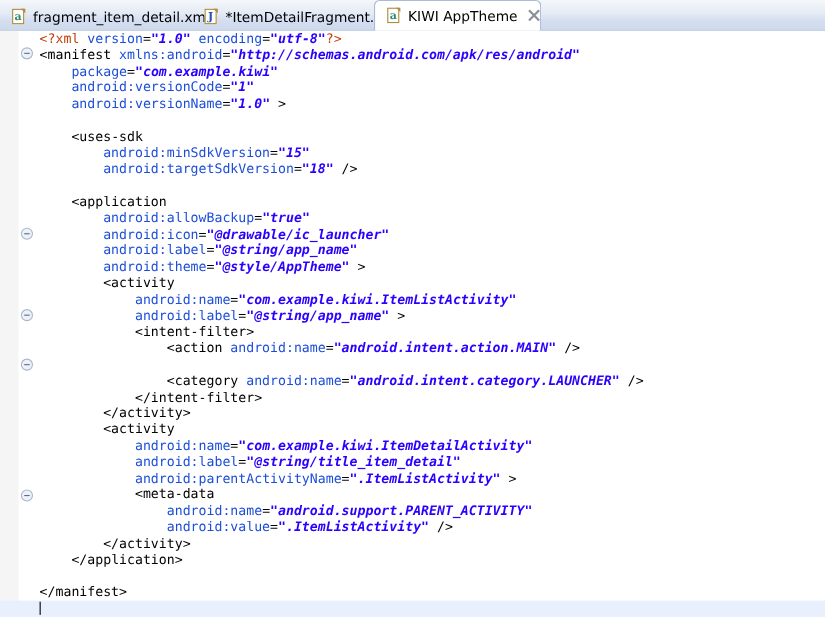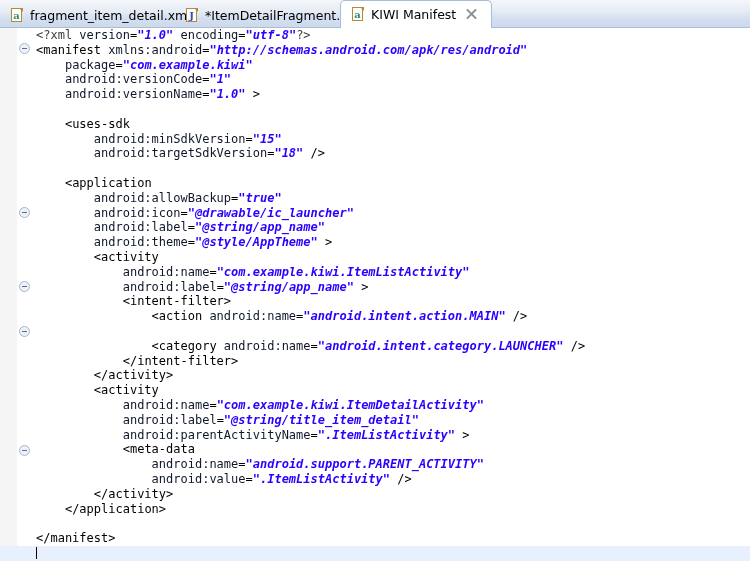--- a/index.html
+++ b/index.html
@@ -149,24 +149,24 @@
     height: 14.8px;
     padding-left: 36px;
     box-sizing: border-box;
   }
   .line-current {
     background: #e8f0fe;
     width: 750px;
   }
 
   .t-tag   { color: #000000; }
-  .t-attr  { color: #0f172a; }
+  .t-attr  { color: #1d4ed8; }
   .t-val   { color: #2a00ff; font-style: italic; font-weight: bold; }
   .t-punct { color: #000000; }
-  .t-pi    { color: #404040; }
+  .t-pi    { color: #c2410c; }
   .t-plain { color: #000000; }
 
   .caret {
     display: inline-block;
     width: 1px;
     height: 12px;
     background: #000000;
     vertical-align: -2px;
   }
   .caret-wrap { padding-left: 36px; }
@@ -191,21 +191,21 @@
           <span class="glyph glyph-java">J</span>
         </span>
         <span>*ItemDetailFragment.java</span>
       </div>
       <div class="tab tab-active" style="left: 340px; width: 152px;">
         <span class="ficon">
           <span class="page"></span>
           <span class="corner"></span>
           <span class="glyph glyph-xml">a</span>
         </span>
-        <span>KIWI Manifest</span>
+        <span>KIWI AppTheme</span>
         <span class="close-icon">
           <span></span>
           <span></span>
         </span>
       </div>
     </div>
 </div>
 
 <div class="editor">
   <div class="gutter"></div>

